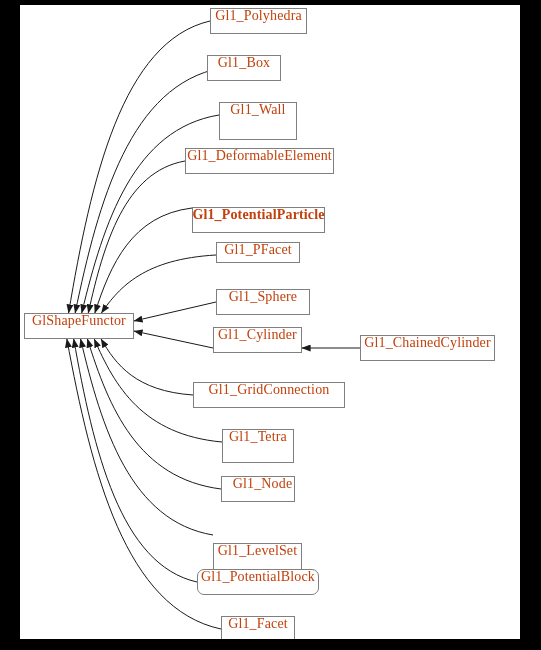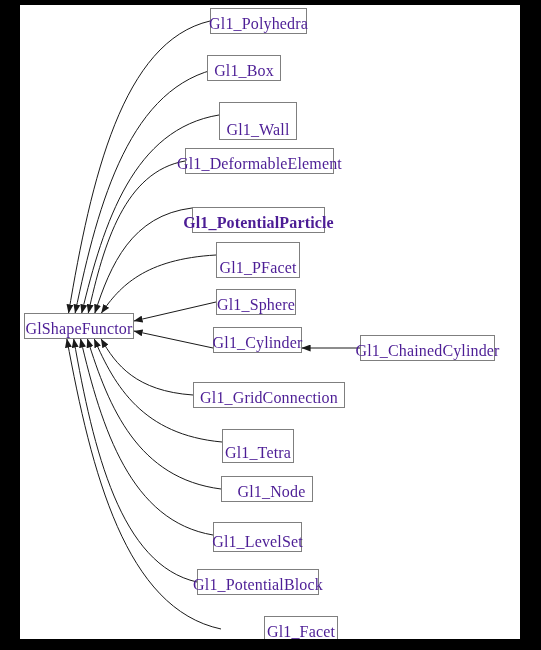--- a/index.html
+++ b/index.html
@@ -28,24 +28,24 @@
     top: 0;
     width: 500px;
     height: 634px;
   }
   .node-box {
     position: absolute;
     box-sizing: border-box;
     background: #ffffff;
     border: 1px solid #7f7f7f;
     display: flex;
-    align-items: flex-end;
+    align-items: flex-start;
     justify-content: center;
-    font-size: 16px;
-    color: #4c1d95;
+    font-size: 14px;
+    color: #c2410c;
     white-space: nowrap;
     line-height: 1;
     letter-spacing: 0.15px;
   }
   .node-label {
     display: block;
     padding-bottom: 1px;
   }
 </style>
 </head>
@@ -90,45 +90,45 @@
       </div>
       <div class="node-box" style="left: 199px; top: 97px; width: 78px; height: 38px; background: rgb(255, 255, 255); border-color: rgb(127, 127, 127);">
         <span class="node-label">Gl1_Wall</span>
       </div>
       <div class="node-box" style="left: 165px; top: 143px; width: 149px; height: 26px; background: rgb(255, 255, 255); border-color: rgb(127, 127, 127);">
         <span class="node-label">Gl1_DeformableElement</span>
       </div>
       <div class="node-box" style="left: 172px; top: 202px; width: 133px; height: 26px; background: rgb(255, 255, 255); border-color: rgb(127, 127, 127); font-weight: bold;">
         <span class="node-label">Gl1_PotentialParticle</span>
       </div>
-      <div class="node-box" style="left: 196px; top: 237px; width: 84px; height: 36px; background: rgb(255, 255, 255); border-color: rgb(127, 127, 127);">
+      <div class="node-box" style="left: 196px; top: 237px; width: 84px; height: 21px; background: rgb(255, 255, 255); border-color: rgb(127, 127, 127);">
         <span class="node-label">Gl1_PFacet</span>
       </div>
-      <div class="node-box" style="left: 196px; top: 284px; width: 80px; height: 26px; background: rgb(255, 255, 255); border-color: rgb(127, 127, 127);">
+      <div class="node-box" style="left: 196px; top: 284px; width: 94px; height: 26px; background: rgb(255, 255, 255); border-color: rgb(127, 127, 127);">
         <span class="node-label">Gl1_Sphere</span>
       </div>
       <div class="node-box" style="left: 193px; top: 322px; width: 89px; height: 26px; background: rgb(255, 255, 255); border-color: rgb(127, 127, 127);">
         <span class="node-label">Gl1_Cylinder</span>
       </div>
       <div class="node-box" style="left: 173px; top: 377px; width: 152px; height: 26px; background: rgb(255, 255, 255); border-color: rgb(127, 127, 127);">
         <span class="node-label">Gl1_GridConnection</span>
       </div>
       <div class="node-box" style="left: 202px; top: 424px; width: 72px; height: 34px; background: rgb(255, 255, 255); border-color: rgb(127, 127, 127);">
         <span class="node-label">Gl1_Tetra</span>
       </div>
-      <div class="node-box" style="left: 201px; top: 471px; width: 92px; height: 26px; background: rgb(255, 255, 255); border-color: rgb(127, 127, 127); padding-left: 9px;">
+      <div class="node-box" style="left: 201px; top: 471px; width: 74px; height: 26px; background: rgb(255, 255, 255); border-color: rgb(127, 127, 127); padding-left: 9px;">
         <span class="node-label">Gl1_Node</span>
       </div>
-      <div class="node-box" style="left: 193px; top: 517px; width: 89px; height: 30px; background: rgb(255, 255, 255); border-color: rgb(127, 127, 127);">
+      <div class="node-box" style="left: 193px; top: 538px; width: 89px; height: 36px; background: rgb(255, 255, 255); border-color: rgb(127, 127, 127);">
         <span class="node-label">Gl1_LevelSet</span>
       </div>
-      <div class="node-box" style="left: 177px; top: 564px; width: 122px; height: 26px; background: rgb(255, 255, 255); border-color: rgb(127, 127, 127);">
+      <div class="node-box" style="left: 177px; top: 564px; width: 122px; height: 26px; background: rgb(255, 255, 255); border-color: rgb(127, 127, 127); border-radius: 7px;">
         <span class="node-label">Gl1_PotentialBlock</span>
       </div>
-      <div class="node-box" style="left: 201px; top: 611px; width: 74px; height: 26px; background: rgb(255, 255, 255); border-color: rgb(127, 127, 127); margin-left: 43px;">
+      <div class="node-box" style="left: 201px; top: 611px; width: 74px; height: 26px; background: rgb(255, 255, 255); border-color: rgb(127, 127, 127);">
         <span class="node-label">Gl1_Facet</span>
       </div>
       <div class="node-box" style="left: 340px; top: 330px; width: 135px; height: 26px; background: rgb(255, 255, 255); border-color: rgb(127, 127, 127);">
         <span class="node-label">Gl1_ChainedCylinder</span>
       </div>
     </div>
 
 </div>
 
 </body></html>

